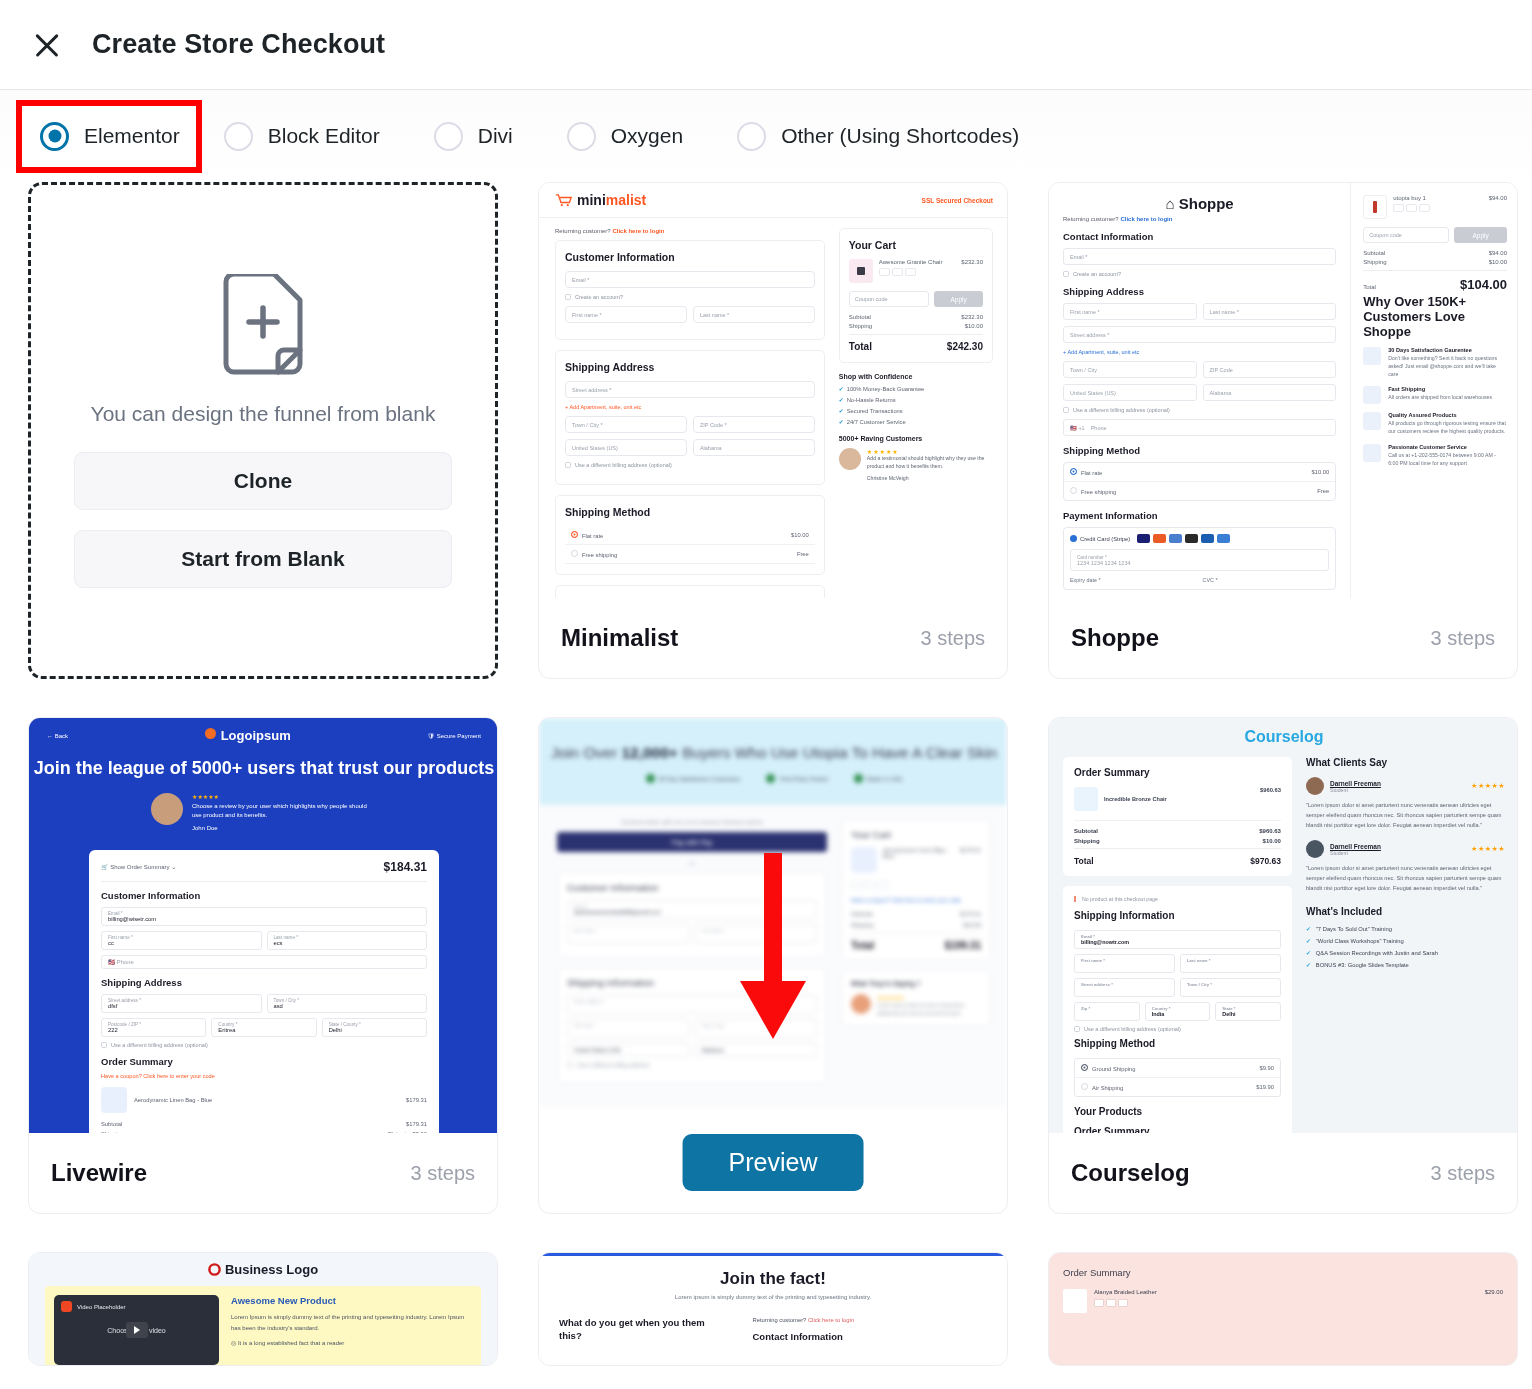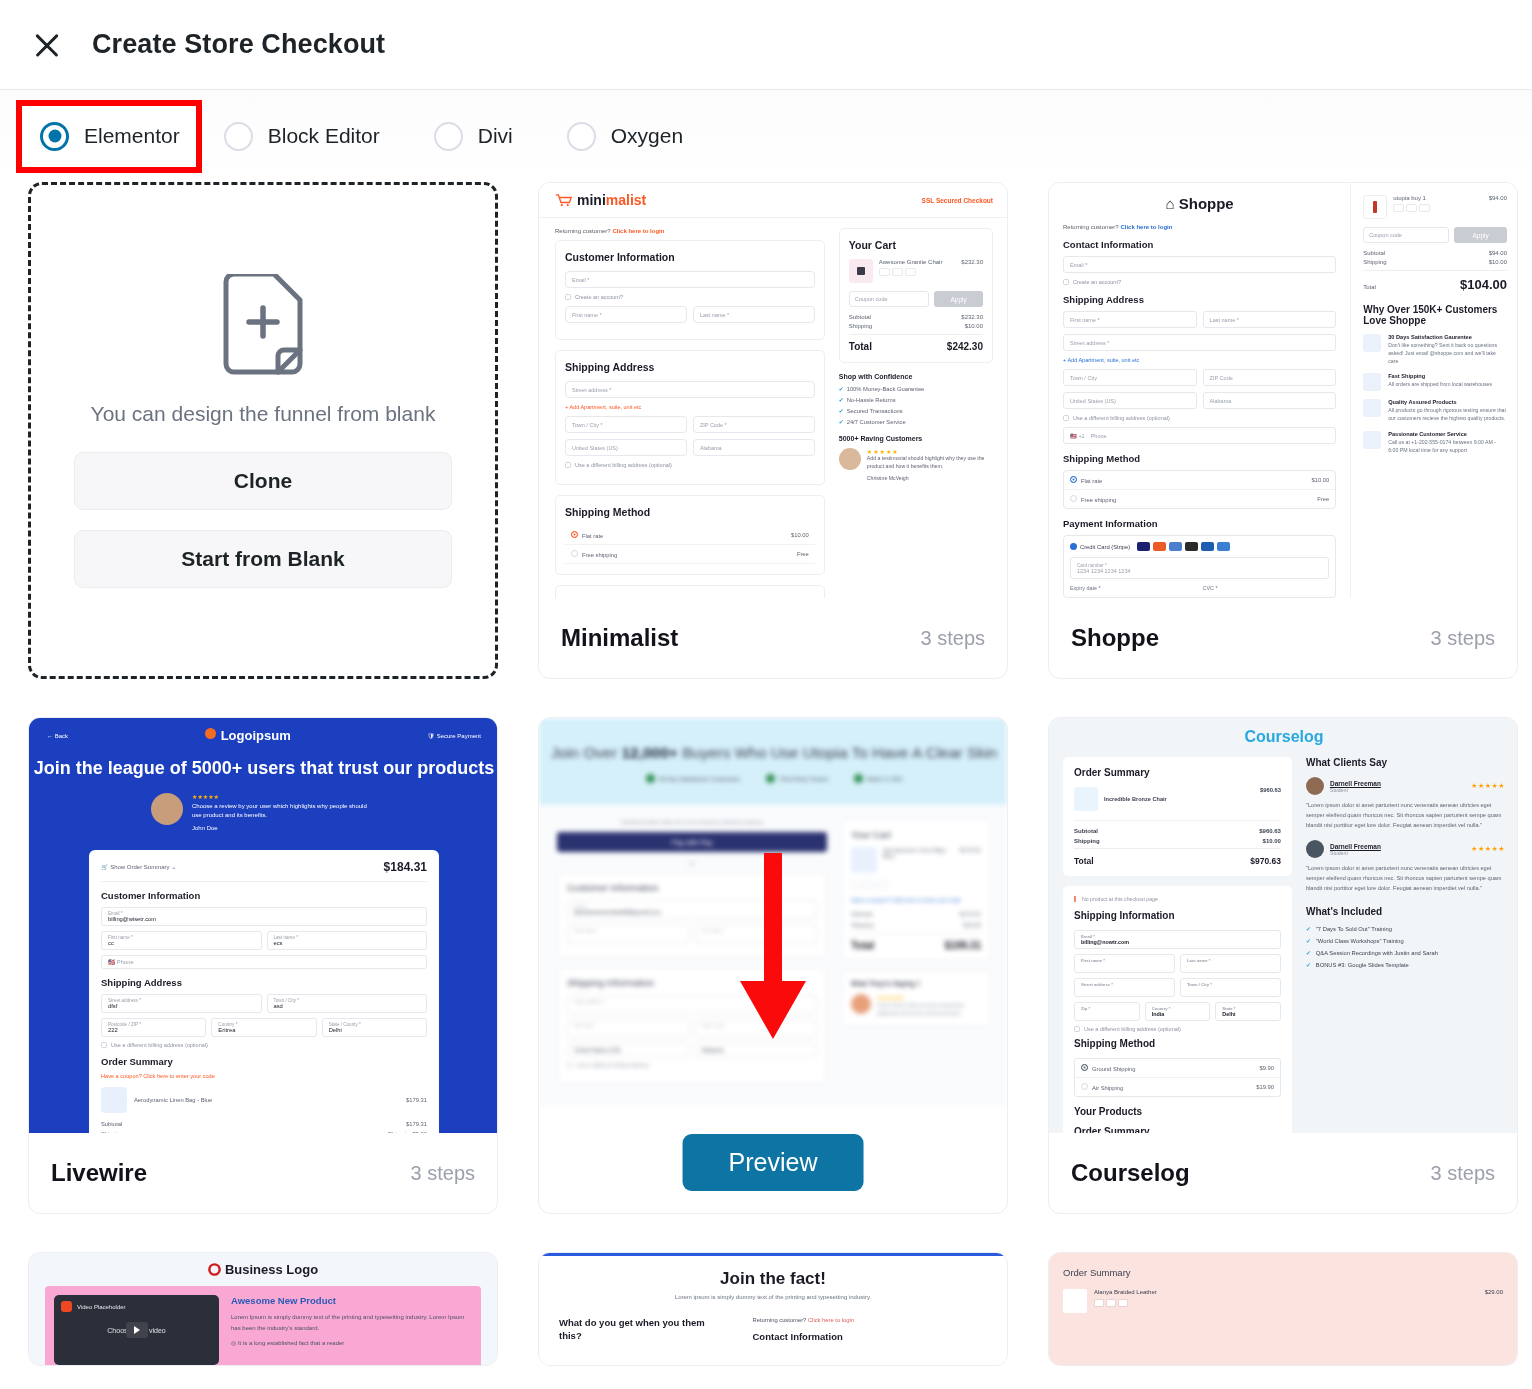--- a/index.html
+++ b/index.html
@@ -238,29 +238,29 @@
   .m-qt { font-size:5.2px; color:#5d6371; line-height:1.5;}
   .m-radio { display:flex; justify-content:space-between; align-items:center;
              font-size:5.8px; color:#5d6371; border-bottom:1px solid #f0f1f4; padding:5px 6px;}
   .m-radio i { width:7px;height:7px;border-radius:50%;border:1px solid #d4d7de;display:inline-block;margin-right:4px;}
   .m-radio i.on { background:#ff5722; border-color:#ff5722; box-shadow: inset 0 0 0 1.5px #fff;}
 
   
   .s-wrap { display:flex; }
   .s-main { flex:1.9; padding:12px 14px; }
   .s-side { flex:1; padding:12px 12px; border-left:1px solid #f0f0f3; }
-  .s-logo { text-align:center; font-size:15px; font-weight:600; color:#1b1b28; margin-bottom:12px;}
+  .s-logo { text-align:center; font-size:15px; font-weight:600; color:#1b1b28; margin-bottom:4px;}
   .s-h { font-size:9.5px; font-weight:700; color:#1b1b28; margin:9px 0 6px;}
   .s-f { border:1px solid #e6e8ee; border-radius:3px; height:17px; margin-bottom:6px;
          font-size:5.5px; color:#9aa0ab; display:flex;align-items:center; padding:0 6px;}
   .s-frow { display:flex; gap:6px;} .s-frow .s-f{flex:1;}
   .s-total { display:flex; justify-content:space-between; align-items:baseline;
              border-top:1px solid #eee; padding-top:6px; margin-top:5px;}
   .s-total .l{font-size:6px;color:#5d6371;} .s-total .v{font-size:13px;font-weight:600;color:#1b1b28;}
-  .s-why { font-size:10px; font-weight:700; color:#1b1b28; margin:12px 0 8px;}
+  .s-why { font-size:13px; font-weight:700; color:#1b1b28; margin:2px 0 8px;}
   .s-feat { display:flex; gap:7px; margin-bottom:8px;}
   .s-ic { width:18px;height:18px;flex:0 0 auto;border-radius:3px;
           background:#eaf1fb; }
   .s-ft { font-size:5.6px;font-weight:700;color:#1b1b28;margin-bottom:2px;}
   .s-fd { font-size:5.2px;color:#6b7280;line-height:1.5;}
   .s-pay { display:flex;gap:3px;align-items:center;}
   .s-pay s { width:13px;height:9px;border-radius:2px;display:block;text-decoration:none;}
 
   
   .lw-hero { background:#1c3fbf; padding:10px 0 0; }
@@ -331,21 +331,21 @@
   .cl-rr{font-size:5.2px;color:#8d93a0;}
   .cl-rs{margin-left:auto;color:#ffa000;font-size:7px;letter-spacing:.5px;}
   .cl-rq{font-size:5.6px;color:#5d6371;line-height:1.75;}
   .cl-inc{font-size:5.8px;color:#3d4252;margin-bottom:6px;}
   .cl-inc em{color:#27a8e0;font-style:normal;margin-right:5px;}
 
   
   .bz-page{background:#f3f6fa;padding:9px 16px;height:114px;}
   .bz-logo{text-align:center;font-size:13px;font-weight:700;color:#1b1b28;margin-bottom:9px;
            display:flex;align-items:center;justify-content:center;gap:4px;}
-  .bz-body{display:flex;gap:12px;background:#f9a8d4;border-radius:4px;padding:9px;}
+  .bz-body{display:flex;gap:12px;background:#fef9c3;border-radius:4px;padding:9px;}
   .bz-vid{width:165px;height:70px;border-radius:5px;background:#2a2f3a;position:relative;
           display:flex;align-items:center;justify-content:center;overflow:hidden;}
   .bz-vt{position:absolute;top:6px;left:7px;font-size:6px;color:#e8e8ee;display:flex;align-items:center;gap:5px;}
   .bz-vt i{width:11px;height:11px;border-radius:3px;background:#ef4623;display:block;}
   .bz-ct{font-size:7px;color:#dfe2e8;}
   .bz-play{width:22px;height:16px;background:#40434b;border-radius:3px;position:absolute;
            left:50%;top:50%;transform:translate(-50%,-50%);display:flex;align-items:center;justify-content:center;}
   .bz-play:after{content:"";border-left:6px solid #fff;border-top:4px solid transparent;border-bottom:4px solid transparent;}
   .bz-txt{flex:1;}
   .bz-h{font-size:9.5px;font-weight:700;color:#2a5ab5;margin-bottom:6px;}
@@ -397,20 +397,24 @@
     <span class="editor-label">Block Editor</span>
   </label>
   <label class="editor-opt">
     <span class="radio"></span>
     <span class="editor-label">Divi</span>
   </label>
   <label class="editor-opt">
     <span class="radio"></span>
     <span class="editor-label">Oxygen</span>
   </label>
+  <label class="editor-opt">
+    <span class="radio"></span>
+    <span class="editor-label">Other (Using Shortcodes)</span>
+  </label>
 </div>
 
 <div class="grid">
 
   <div class="blank-card">
     <svg class="doc-icon" width="86" height="104" viewBox="0 0 86 104">
       <path d="M6 8 a8 8 0 0 1 8-8 h40 l26 26 v64 a8 8 0 0 1-8 8 h-58 a8 8 0 0 1-8-8 z" fill="none" stroke="#6b7280" stroke-width="5" stroke-linejoin="round"></path>
       <path d="M80 76 L58 98 V82 a6 6 0 0 1 6-6 z" fill="#ffffff" stroke="#6b7280" stroke-width="5" stroke-linejoin="round"></path>
       <path d="M43 34 v28 M29 48 h28" stroke="#6b7280" stroke-width="5.5" stroke-linecap="round"></path>
     </svg>

